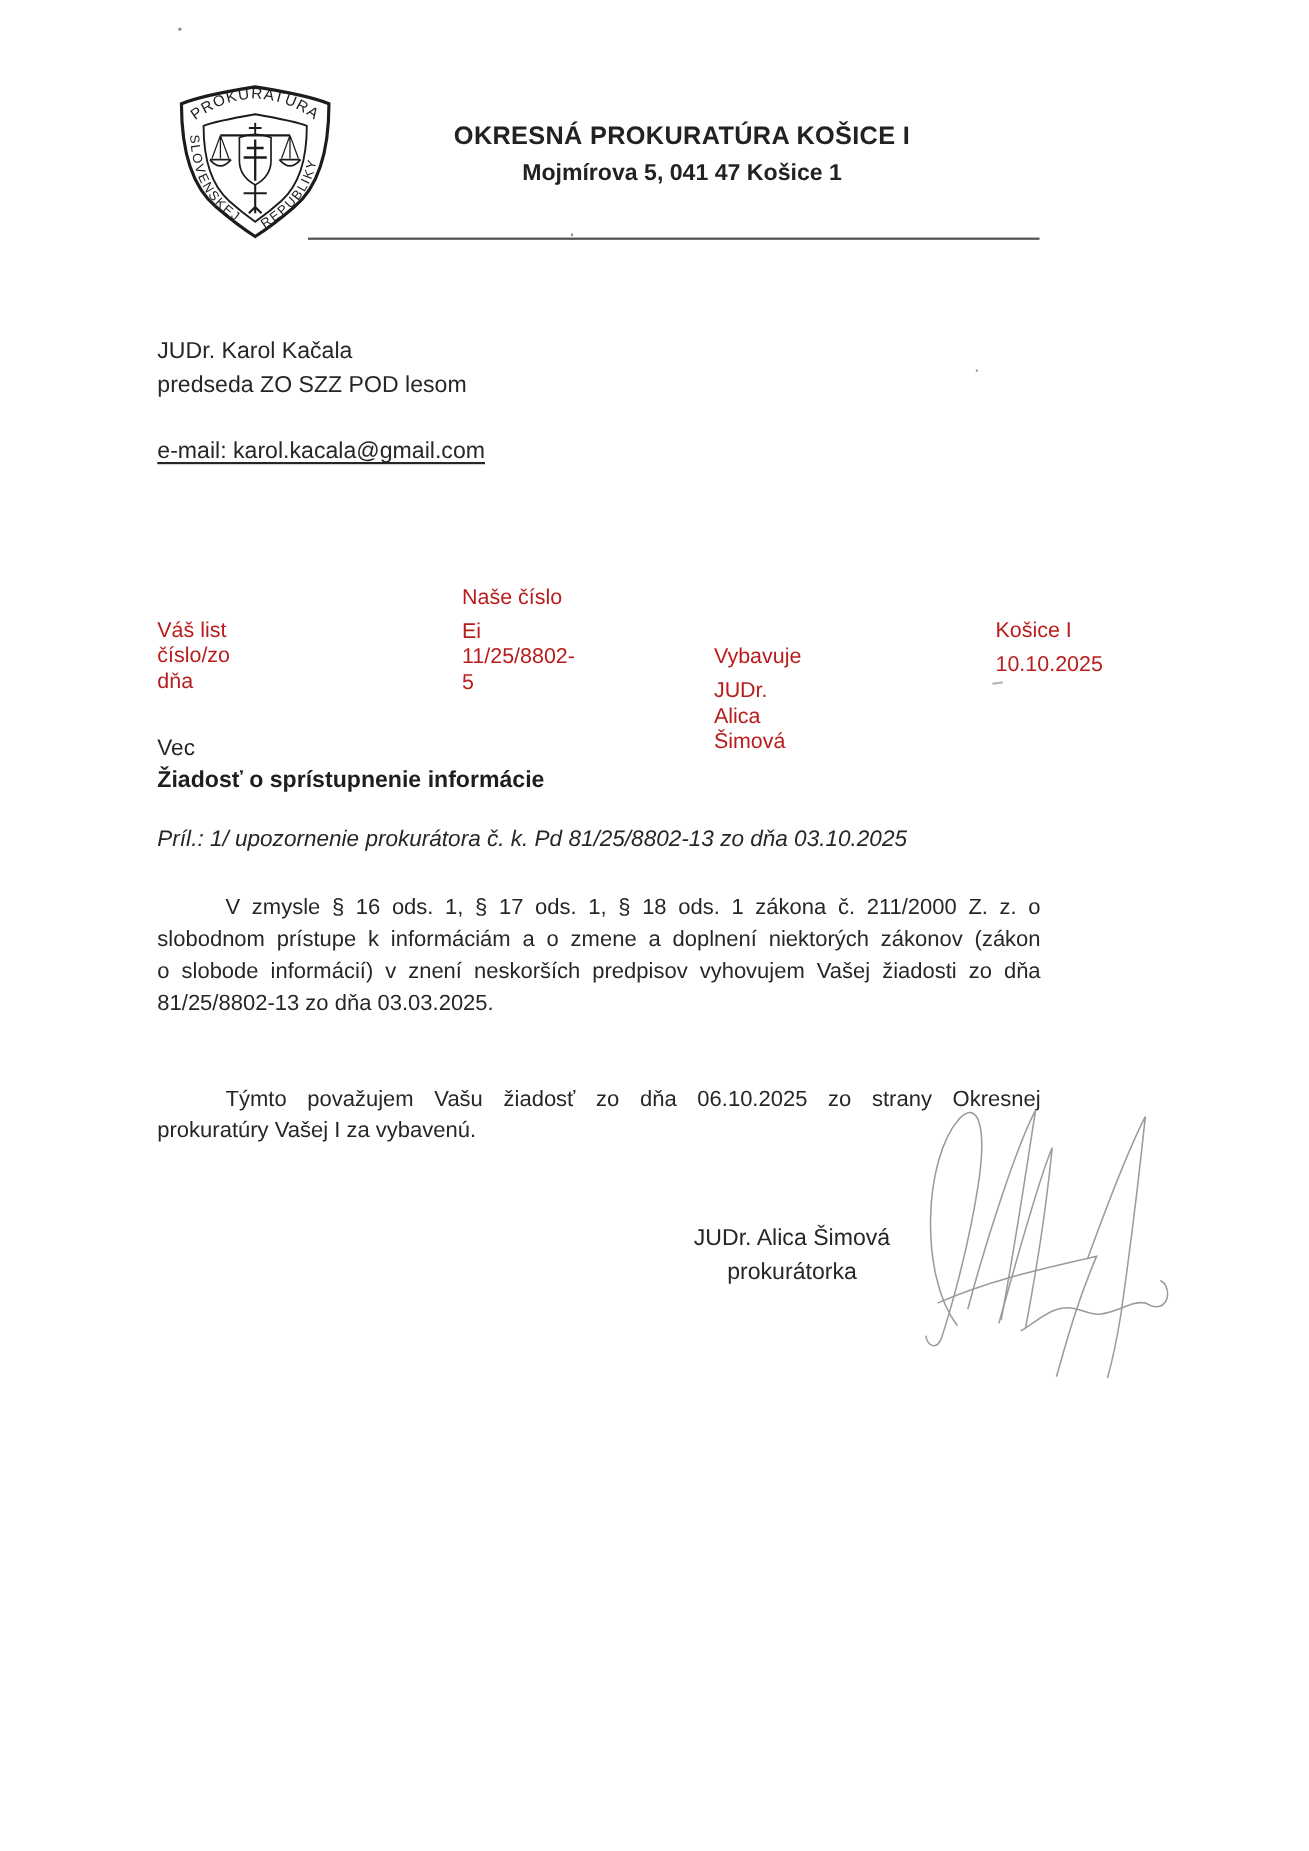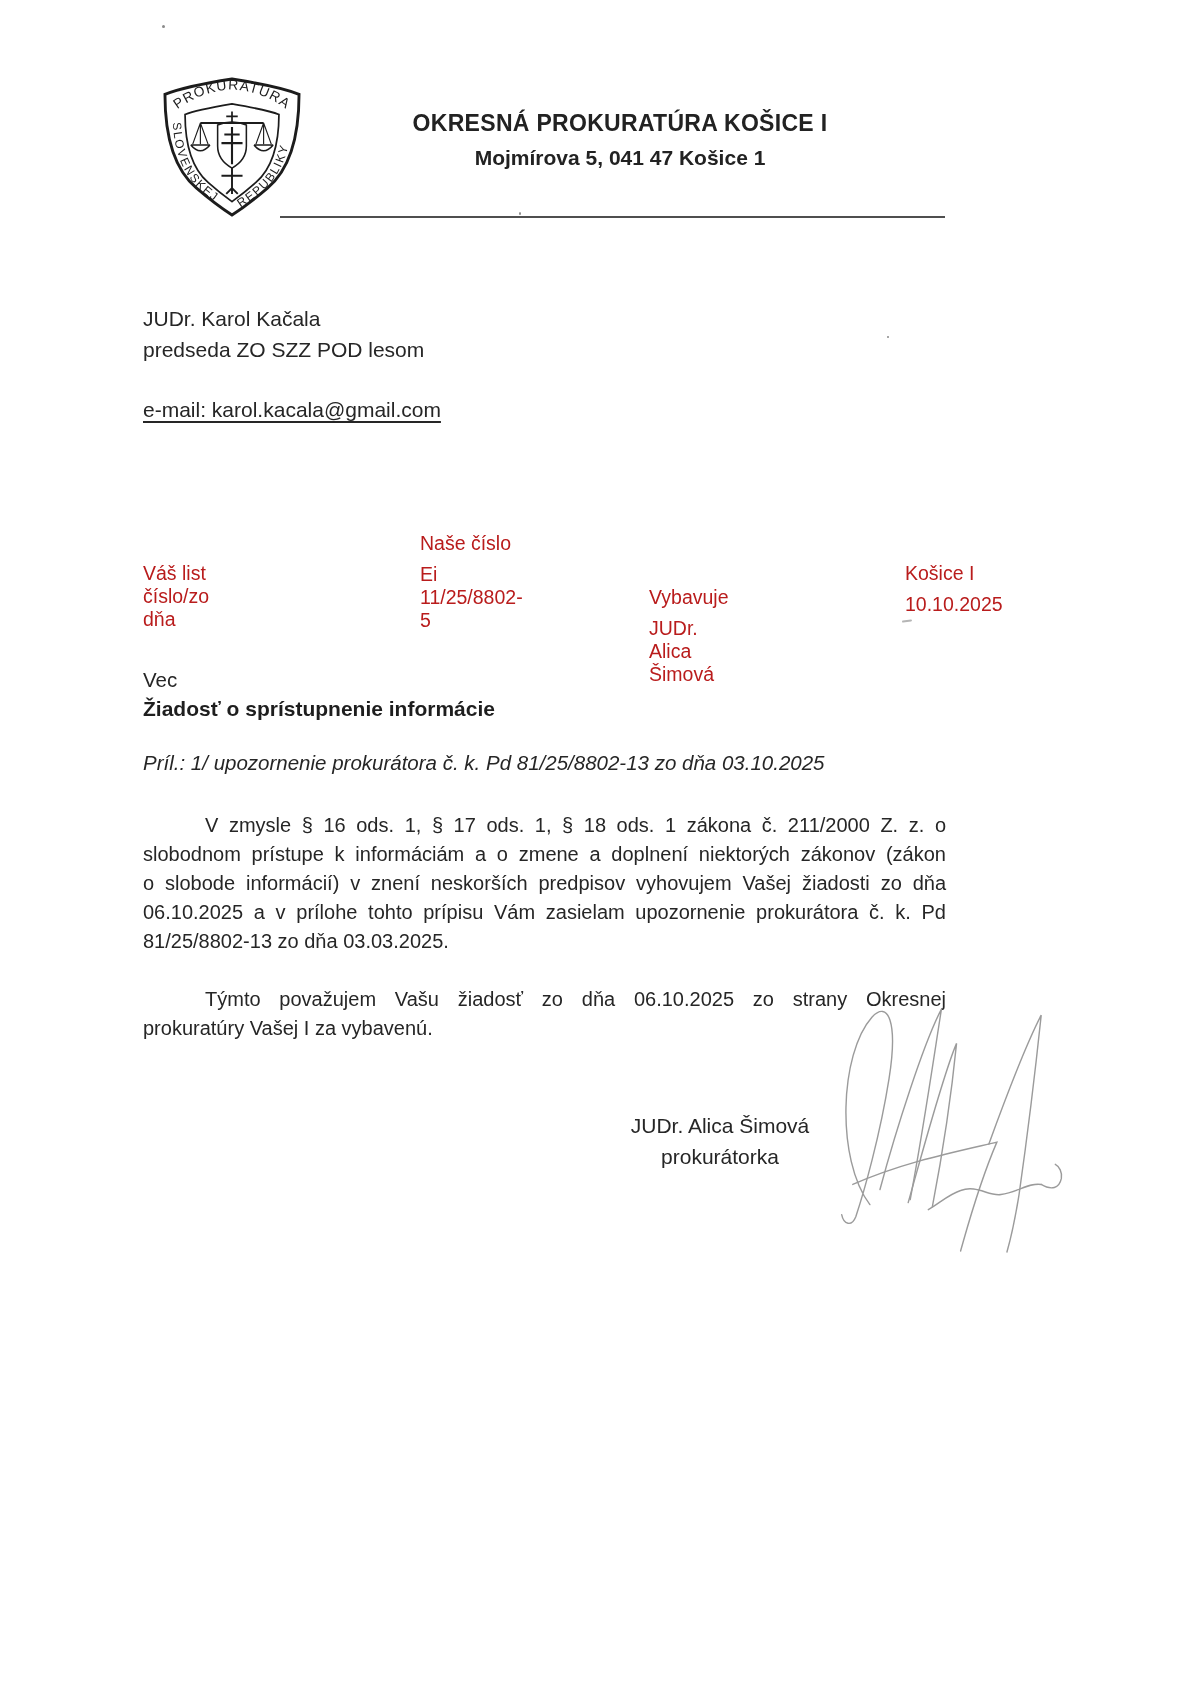--- a/index.html
+++ b/index.html
@@ -235,21 +235,20 @@
   <div class="date-mark"></div>
 
   <div class="vec-label">Vec</div>
   <div class="subject-title">Žiadosť o sprístupnenie informácie</div>
   <div class="attachment-line">Príl.: 1/ upozornenie prokurátora č. k. Pd 81/25/8802-13 zo dňa 03.10.2025</div>
 
   <div class="body-par par-1">
     <div class="body-line indent">V zmysle § 16 ods. 1, § 17 ods. 1, § 18 ods. 1 zákona č. 211/2000 Z. z. o</div>
     <div class="body-line">slobodnom prístupe k informáciám a o zmene a doplnení niektorých zákonov (zákon</div>
     <div class="body-line">o slobode informácií) v znení neskorších predpisov vyhovujem Vašej žiadosti zo dňa</div>
-    <div class="body-line">06.10.2025 a v prílohe tohto prípisu Vám zasielam upozornenie prokurátora č. k. Pd</div>
     <div class="body-line last">81/25/8802-13 zo dňa 03.03.2025.</div>
   </div>
 
   <div class="body-par par-2">
     <div class="body-line indent">Týmto považujem Vašu žiadosť zo dňa 06.10.2025 zo strany Okresnej</div>
     <div class="body-line last">prokuratúry Vašej I za vybavenú.</div>
   </div>
 
   <div class="sign-block">
     <div>JUDr. Alica Šimová</div>

